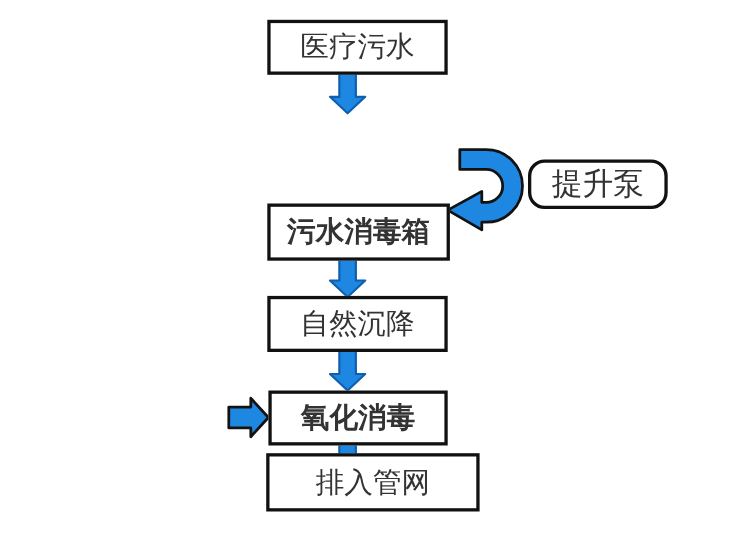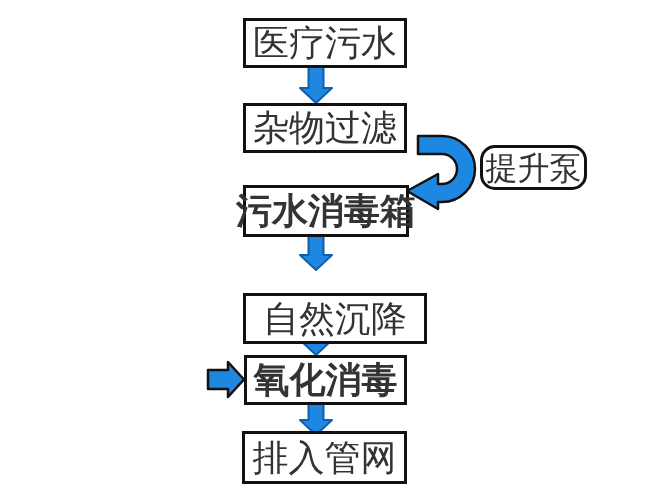--- a/index.html
+++ b/index.html
@@ -25,36 +25,36 @@
   }
   .node {
     position: absolute;
     box-sizing: border-box;
     background: var(--node-bg, #ffffff);
     border: 3px solid var(--line-color, #111111);
     display: flex;
     align-items: center;
     justify-content: center;
     color: var(--text-color, #333333);
-    font-size: 36px;
+    font-size: 26px;
     line-height: 1;
     white-space: nowrap;
   }
   .node.rounded {
     border-radius: 15px;
   }
   
   .n-medical   { left: 243px; top: 18px;  width: 164px; height: 50px; }
   .n-debris    { left: 243px; top: 103px; width: 164px; height: 50px; }
   .n-tank      { left: 243px; top: 185px; width: 166px; height: 52px; font-weight: bold; }
-  .n-settle    { left: 243px; top: 269px; width: 184px; height: 51px; margin-top: 24px; }
+  .n-settle    { left: 243px; top: 269px; width: 164px; height: 51px; }
   .n-oxide     { left: 244px; top: 355px; width: 163px; height: 50px; font-weight: bold; }
-  .n-discharge { left: 242px; top: 431px; width: 165px; height: 53px; }
+  .n-discharge { left: 242px; top: 412px; width: 194px; height: 53px; }
   
-  .n-pump      { left: 480px; top: 145px; width: 107px; height: 45px; font-size: 32px; }
+  .n-pump      { left: 480px; top: 145px; width: 127px; height: 45px; font-size: 28px; }
   .n-ozone     { left: 50px;  top: 358px; width: 157px; height: 46px; font-size: 27px; }
 </style>
 </head>
 <body>
 
 <div class="canvas">
 
   <svg class="arrows" viewBox="0 0 664 498" xmlns="http://www.w3.org/2000/svg">
 
     <path d="M 308.5,67 L 323.5,67 L 323.5,88 L 332,88 L 316,103 L 300,88 L 308.5,88 Z" fill="var(--arrow-fill)" stroke="var(--arrow-edge-dark-blue)" stroke-width="2" stroke-linejoin="round"></path>
@@ -67,23 +67,20 @@
 
     <path d="M 418,136 L 442,136 A 33,33 0 0 1 442,202 L 438,202 L 438,209 L 407,191 L 438,174 L 438,184 L 442,184 A 15,15 0 0 0 442,154 L 418,154 Z" fill="var(--arrow-fill)" stroke="var(--arrow-edge-black)" stroke-width="2.5" stroke-linejoin="round"></path>
 
     <path d="M 208,370 L 228,370 L 228,362 L 244,379.5 L 228,397 L 228,389 L 208,389 Z" fill="var(--arrow-fill)" stroke="var(--arrow-edge-black)" stroke-width="2.5" stroke-linejoin="round"></path>
   </svg>
 
   <div class="node n-medical">
     <span>医疗污水</span>
   </div>
 
-  <div class="node n-debris">
-    <span>杂物过滤</span>
-  </div>
 
   <div class="node rounded n-pump">
     <span>提升泵</span>
   </div>
 
   <div class="node n-tank">
     <span>污水消毒箱</span>
   </div>
 
   <div class="node n-settle">

